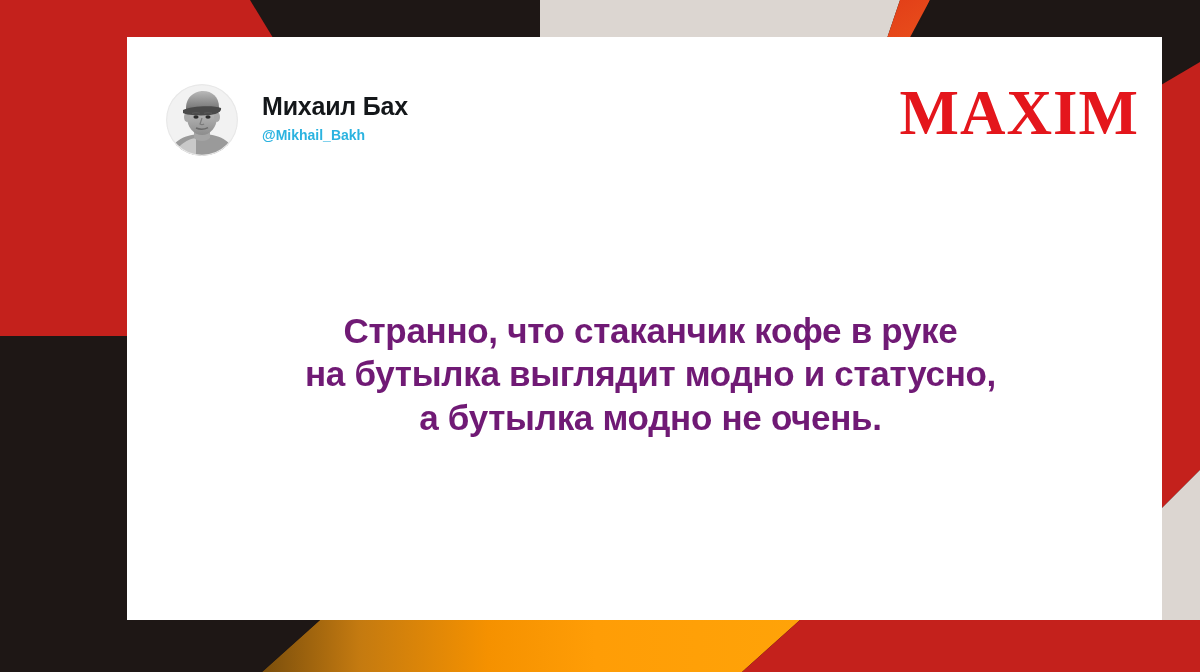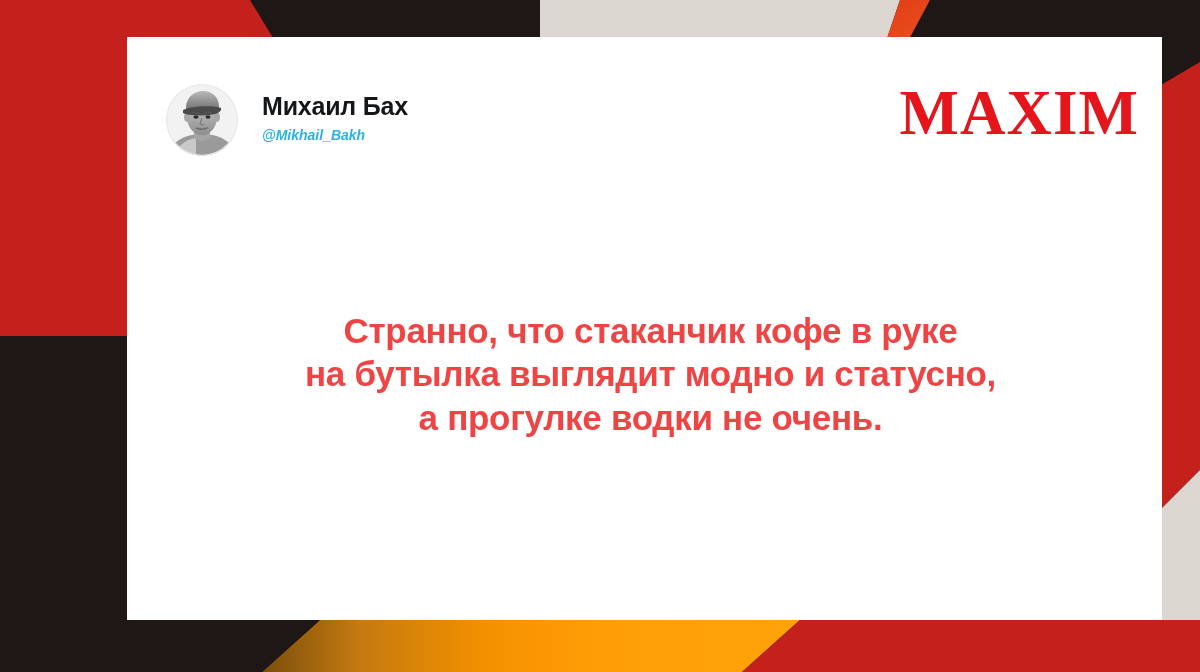--- a/index.html
+++ b/index.html
@@ -80,21 +80,20 @@
     white-space: nowrap;
   }
 
   .handle {
     margin-top: 7px;
     font-size: 14px;
     font-weight: 700;
     color: #2BB3E0;
     line-height: 1.1;
     white-space: nowrap;
-    font-style: italic;
   }
 
   
   .brand {
     position: absolute;
     right: 23px;
     top: 45px;
     font-family: "Liberation Serif", "DejaVu Serif", serif;
     font-size: 63px;
     font-weight: 700;
@@ -104,21 +103,21 @@
     white-space: nowrap;
   }
 
   
   .quote {
     position: absolute;
     left: 12px;
     right: 0;
     top: 272px;
     text-align: center;
-    color: #ef4444;
+    color: #701a75;
     font-size: 35px;
     font-weight: 700;
     line-height: 1.24;
     letter-spacing: -0.3px;
     padding: 0 60px;
     box-sizing: border-box;
   }
   .quote .line { display: block; white-space: nowrap; }
 </style>
 </head>
@@ -222,17 +221,17 @@
         <div class="display-name">Михаил Бах</div>
         <div class="handle">@Mikhail_Bakh</div>
       </div>
     </div>
 
     <div class="brand">MAXIM</div>
 
     <div class="quote">
       <span class="line">Странно, что стаканчик кофе в руке</span>
       <span class="line">на бутылка выглядит модно и статусно,</span>
-      <span class="line">а прогулке водки не очень.</span>
+      <span class="line">а бутылка модно не очень.</span>
     </div>
 
   </div>
 </div>
 
 </body></html>

